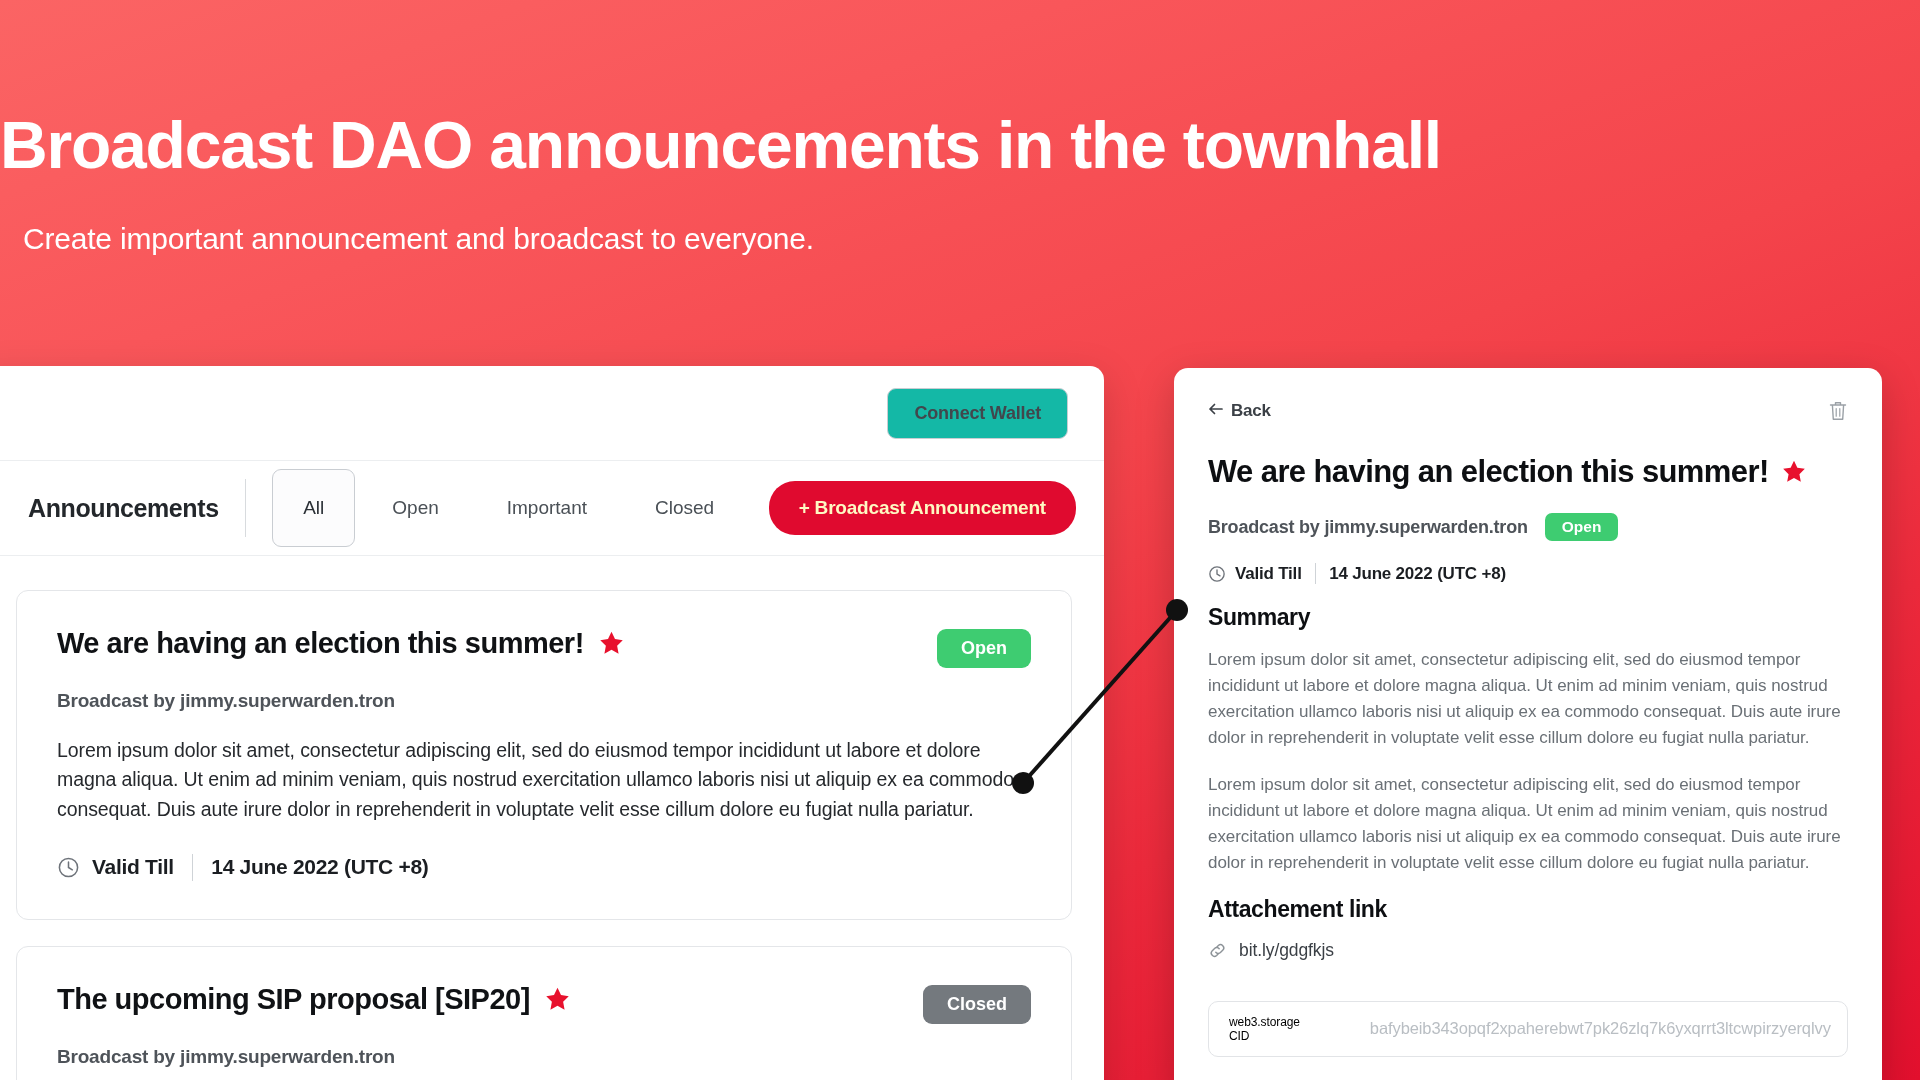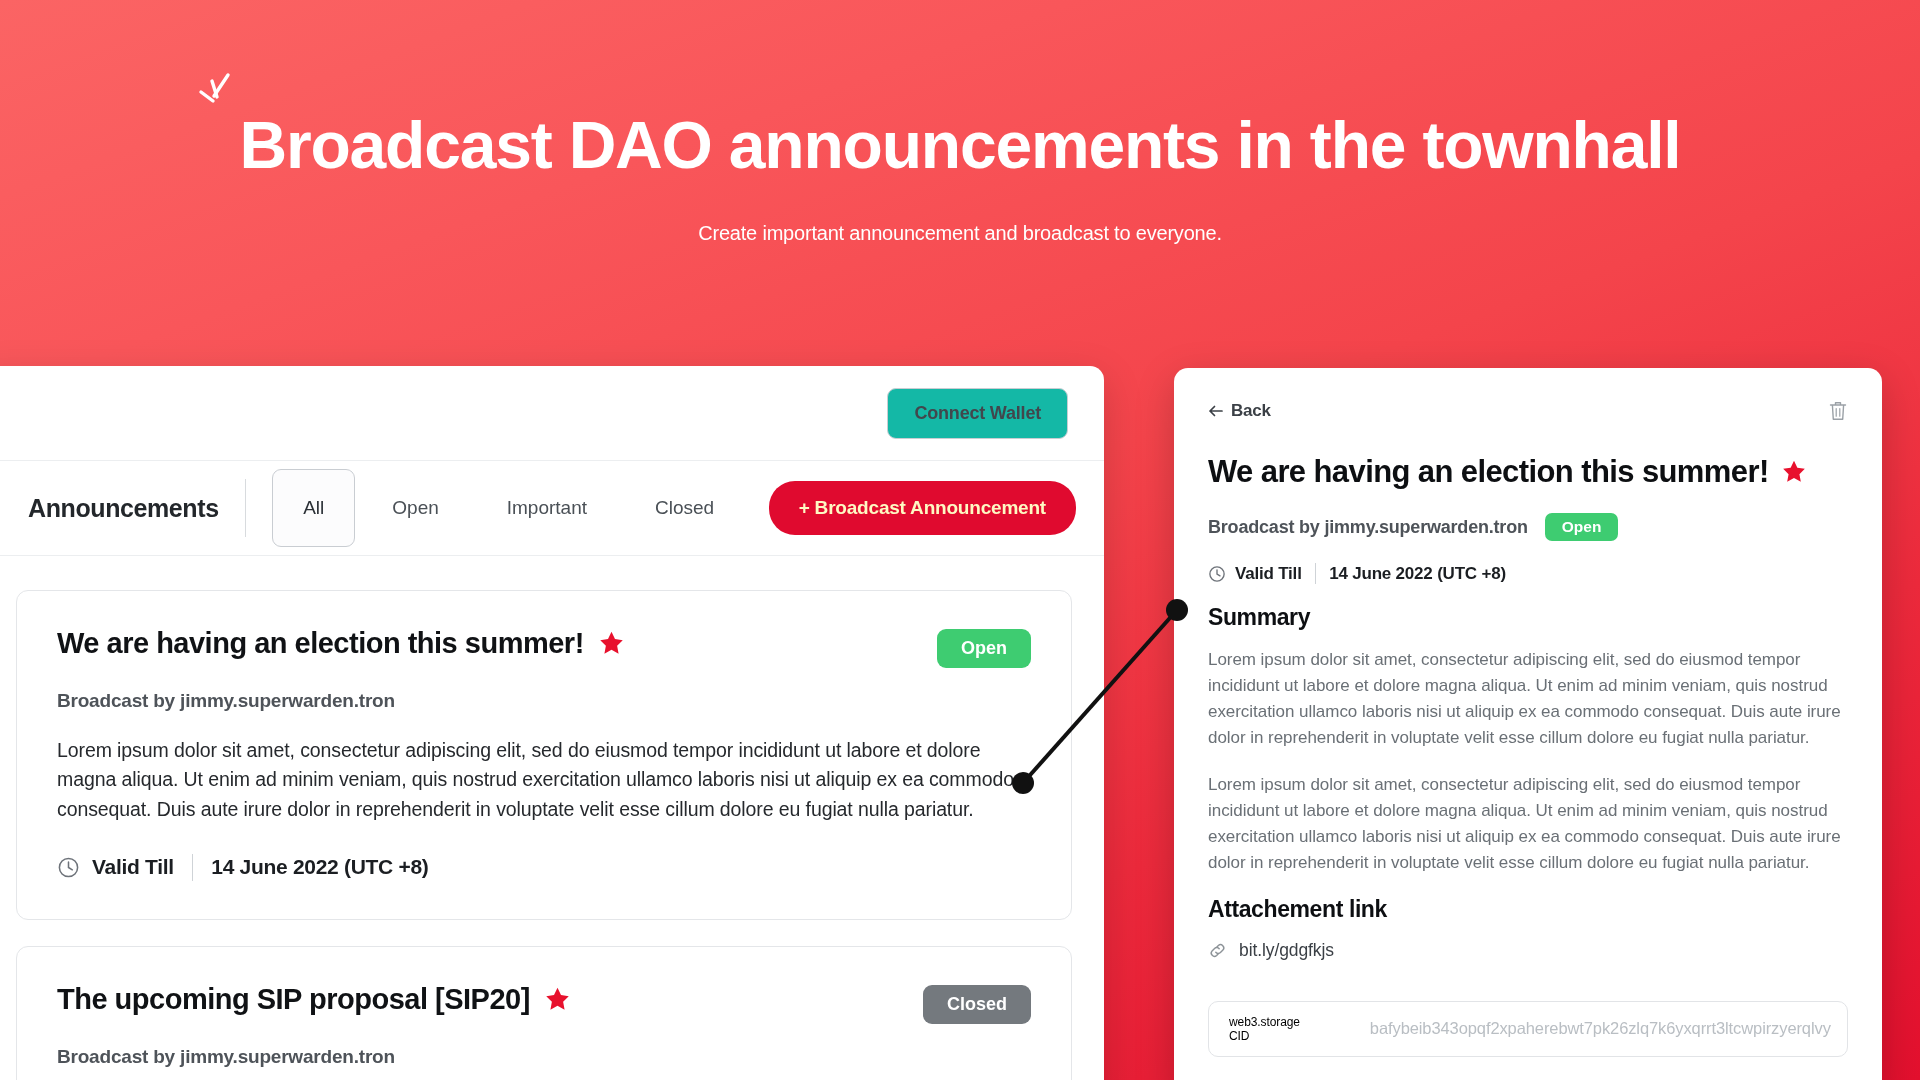--- a/index.html
+++ b/index.html
@@ -13,21 +13,20 @@
     width: 1920px; height: 1080px;
     background: linear-gradient(160deg, #fb6464 0%, #f9565a 22%, #f4444b 48%, #ec2a3c 72%, #e3102e 100%);
     overflow: hidden;
   }
 
   
   .hero {
     position: absolute;
     top: 0; left: 0; right: 0;
     height: 368px;
-    text-align: center;
     color: #ffffff;
   }
   .hero-title-wrap {
     position: relative;
     display: inline-block;
     margin-top: 112px;
   }
   .hero-title {
     font-size: 66px;
     font-weight: 700;
@@ -38,24 +37,25 @@
   }
   .sparkle {
     position: absolute;
     left: -42px;
     top: -42px;
     width: 52px;
     height: 52px;
   }
   .hero-sub {
     margin-top: 44px;
-    font-size: 20px;
+    font-size: 30px;
     font-weight: 400;
     color: #ffffff;
     letter-spacing: -0.2px;
+    padding-left: 23px;
   }
 
   
   .left-panel {
     position: absolute;
     left: -28px;
     top: 366px;
     width: 1132px;
     height: 740px;
     background: #ffffff;
@@ -209,21 +209,21 @@
     padding: 26px 34px 0 34px;
   }
   .rp-topbar {
     display: flex;
     align-items: center;
     justify-content: space-between;
     height: 34px;
   }
   .back-link {
     display: flex;
-    align-items: center;
+    align-items: flex-start;
     gap: 7px;
     font-size: 17px;
     font-weight: 700;
     color: #3b4046;
     cursor: pointer;
     letter-spacing: -0.2px;
   }
   .arrow-left { width: 16px; height: 16px; }
   .trash { width: 20px; height: 22px; cursor: pointer; }
   .rp-title {

